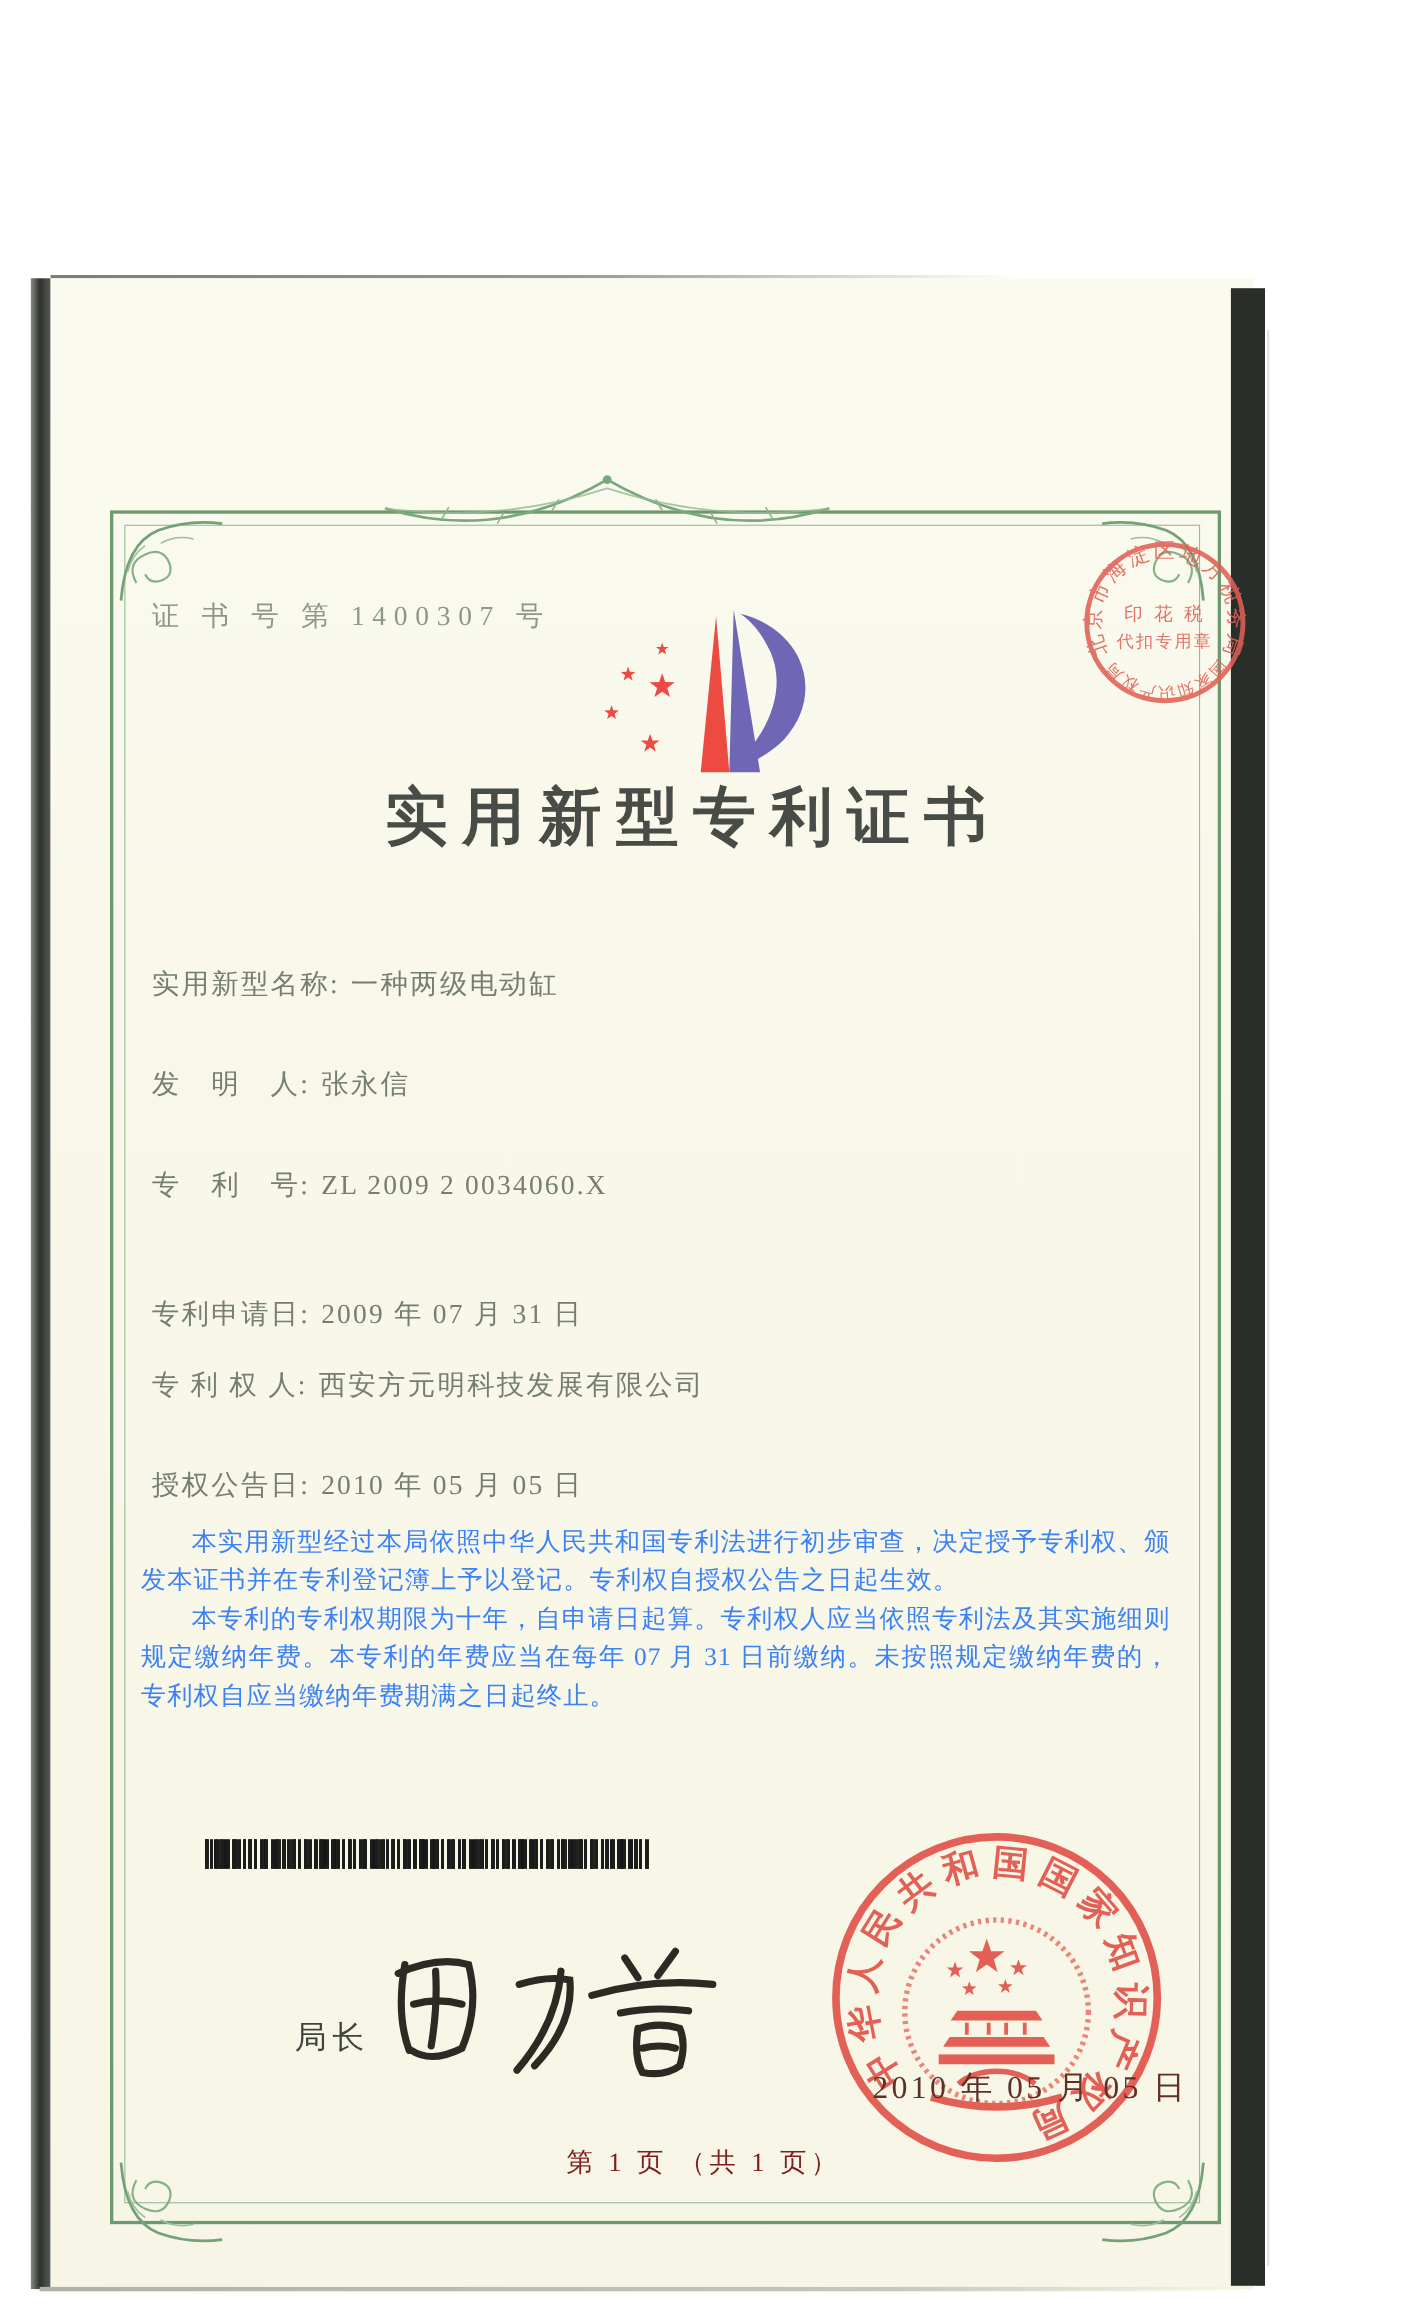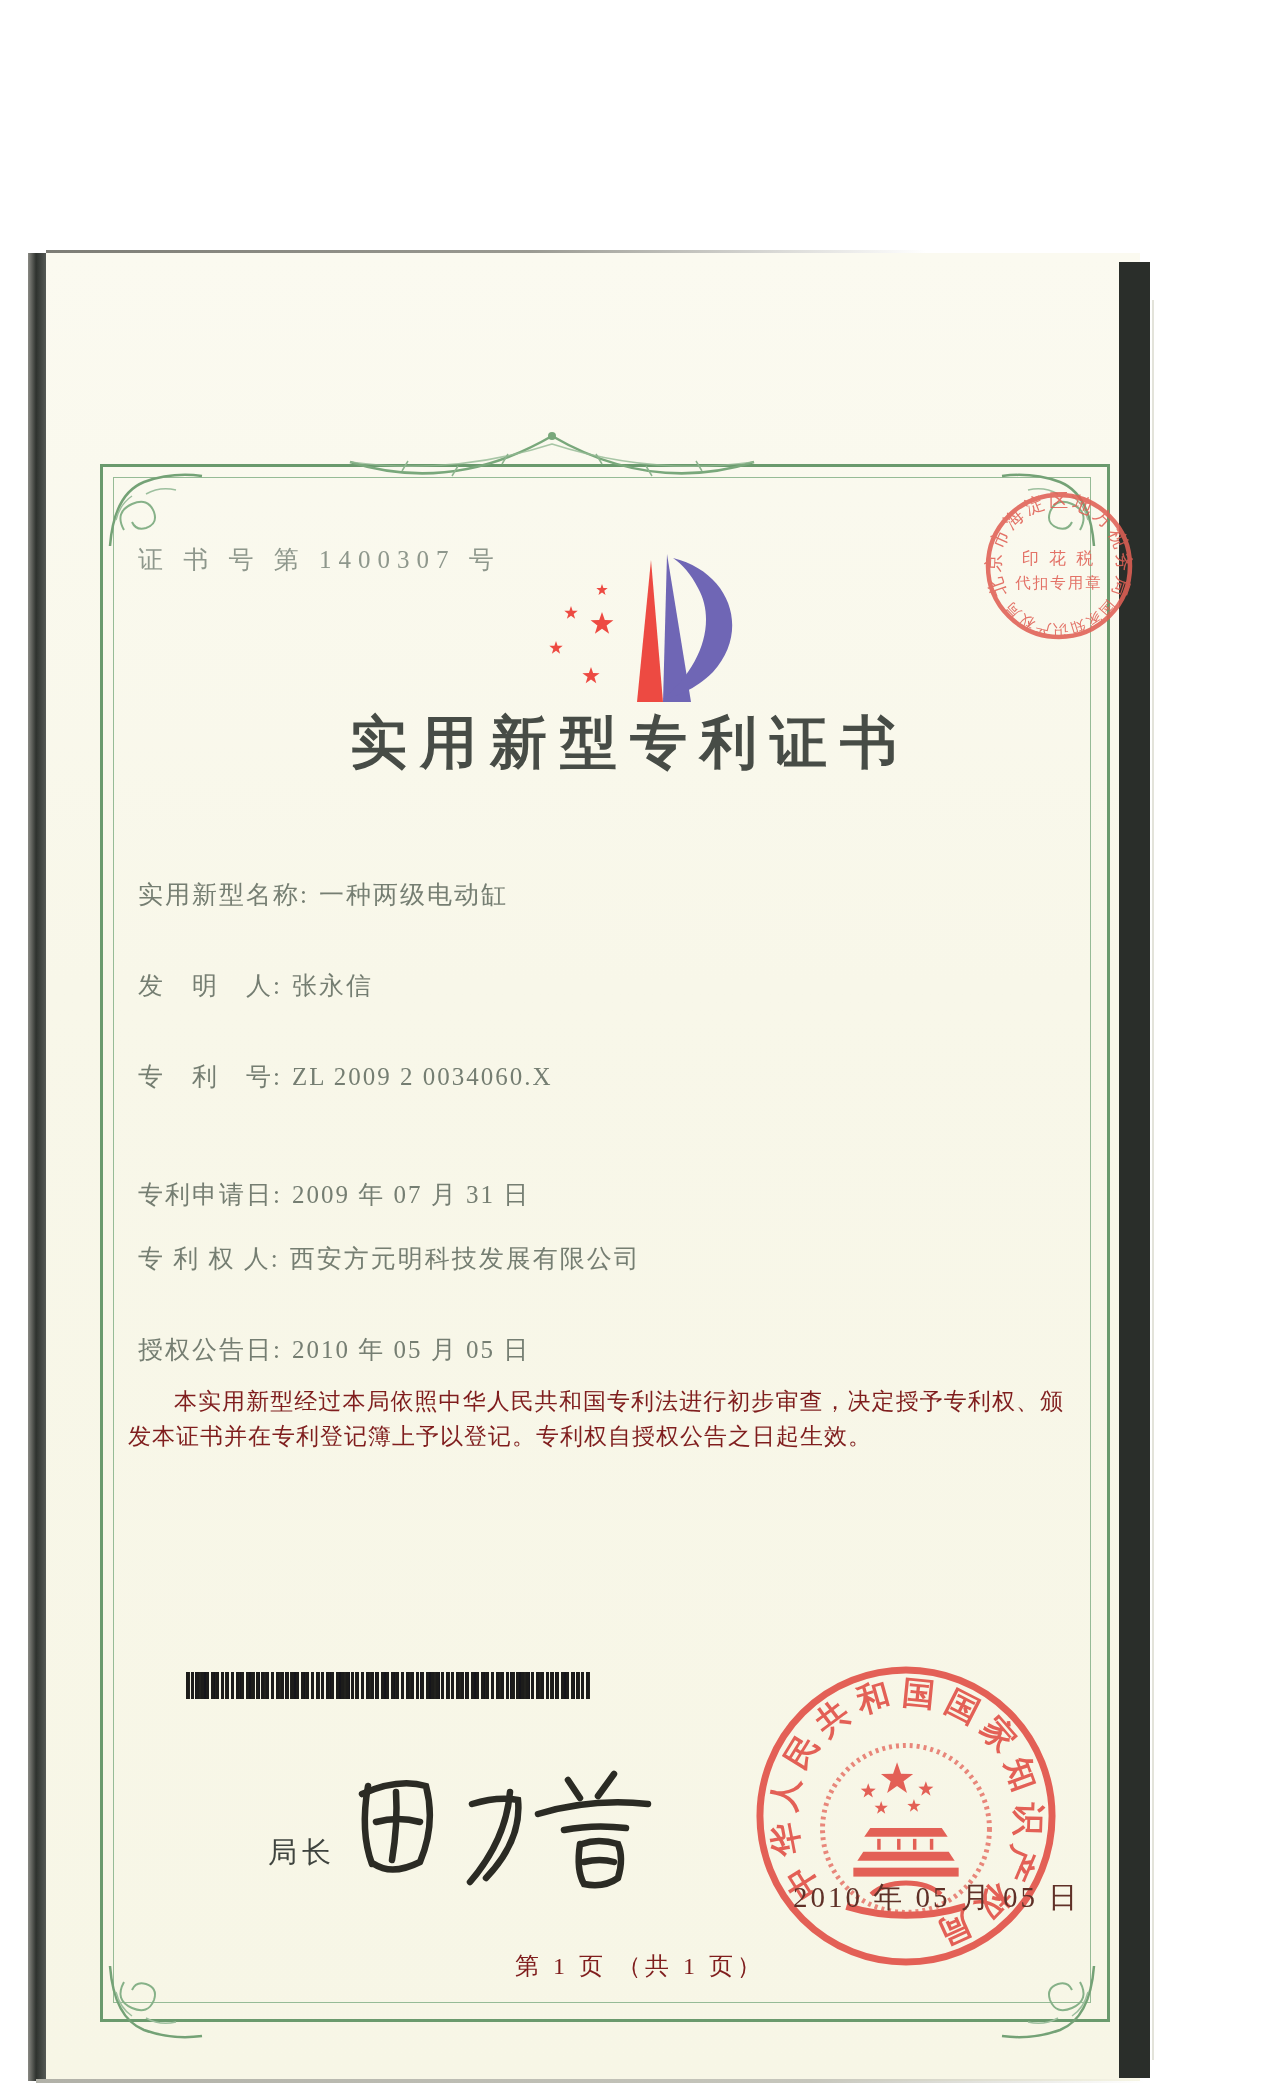--- a/index.html
+++ b/index.html
@@ -38,21 +38,21 @@
   .logo{position:absolute;left:545px;top:550px;width:200px;height:160px;}
   .tax-stamp{position:absolute;left:975px;top:482px;width:168px;height:168px;opacity:.88;}
   .title{position:absolute;left:128px;top:705px;width:1004px;text-align:center;
          font-size:57px;font-weight:bold;color:#474c46;letter-spacing:13px;}
   .field{position:absolute;left:138px;font-size:25px;color:#757e72;letter-spacing:2px;
          white-space:nowrap;}
   .field .fvalue{margin-left:10px;}
   .f0{top:878px;} .f1{top:969px;} .f2{top:1060px;} .f3{top:1178px;} .f4{top:1242px;} .f5{top:1333px;}
 
   .paras{position:absolute;left:128px;top:1384px;width:936px;}
-  .paras p{margin:0;font-size:23px;line-height:35px;color:#7f1d1d;text-indent:2em;
+  .paras p{margin:0;font-size:23px;line-height:35px;color:#3b82f6;text-indent:2em;
          text-align:justify;letter-spacing:1px;}
 
   .barcode{position:absolute;left:186px;top:1672px;width:404px;height:27px;
          background-color:transparent;
          background-image:
            repeating-linear-gradient(90deg,#1c1c1a 0 3px,rgba(0,0,0,0) 3px 5px),
            repeating-linear-gradient(90deg,#15151a 0 2px,rgba(0,0,0,0) 2px 9px),
            repeating-linear-gradient(90deg,#22221e 0 4px,rgba(0,0,0,0) 4px 13px),
            repeating-linear-gradient(90deg,rgba(0,0,0,0) 0 17px,#f6f5e8 17px 20px);}
 
@@ -157,20 +157,21 @@
   </div>
   <div class="field f4">
     <span class="flabel">专 利 权 人:</span><span class="fvalue">西安方元明科技发展有限公司</span>
   </div>
   <div class="field f5">
     <span class="flabel">授权公告日:</span><span class="fvalue">2010 年 05 月 05 日</span>
   </div>
 
   <div class="paras">
     <p>本实用新型经过本局依照中华人民共和国专利法进行初步审查，决定授予专利权、颁发本证书并在专利登记簿上予以登记。专利权自授权公告之日起生效。</p>
+    <p>本专利的专利权期限为十年，自申请日起算。专利权人应当依照专利法及其实施细则规定缴纳年费。本专利的年费应当在每年 07 月 31 日前缴纳。未按照规定缴纳年费的，专利权自应当缴纳年费期满之日起终止。</p>
   </div>
 
   <div class="barcode"></div>
 
   <div class="commissioner">局长</div>
   <svg class="signature" viewBox="0 0 330 165">
     <title>田力普</title>
     <g stroke="#2b2b24" stroke-width="6.5" stroke-linecap="round" fill="none">
       <path d="M38,34 Q30,80 42,112"></path>
       <path d="M32,42 Q68,26 96,34 Q106,72 90,110 Q62,124 44,112"></path>

